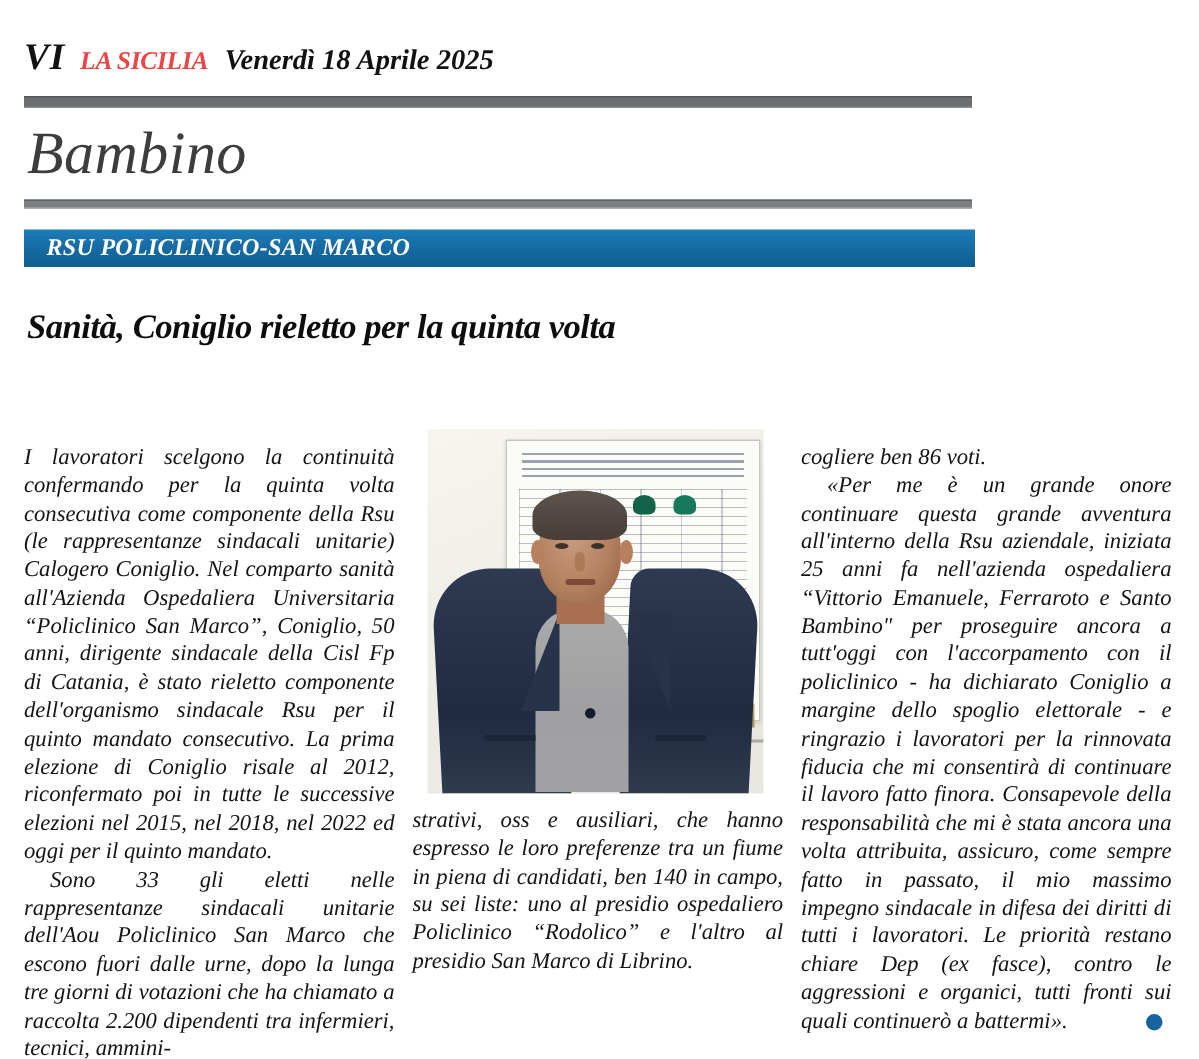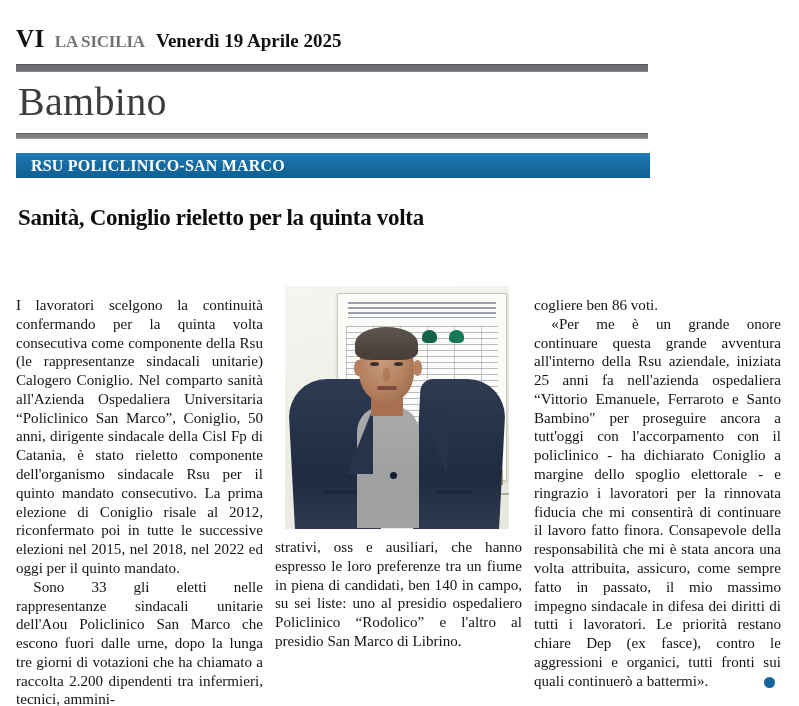--- a/index.html
+++ b/index.html
@@ -16,20 +16,21 @@
     color: #111111;
     position: relative;
   }
 
   .page {
     width: 660px;
     height: 706px;
     position: relative;
     background: #ffffff;
     box-sizing: border-box;
+    font-style: italic;
   }
 
   
   .masthead {
     display: flex;
     align-items: baseline;
     padding: 26px 0 0 16px;
     height: 30px;
   }
   .folio {
@@ -40,21 +41,21 @@
     color: #111;
     line-height: 1;
   }
   .paper-name {
     font-family: "Liberation Serif", "DejaVu Serif", serif;
     font-size: 17px;
     font-weight: 700;
     font-variant: small-caps;
     letter-spacing: -0.2px;
     margin-left: 10px;
-    color: #737373;
+    color: #ef4444;
     line-height: 1;
   }
   .issue-date {
     font-family: "Liberation Serif", "DejaVu Serif", serif;
     font-size: 19px;
     font-weight: 700;
     margin-left: 11px;
     color: #111;
     line-height: 1;
   }
@@ -295,21 +296,21 @@
   }
 </style>
 </head>
 <body>
 
 <div class="page">
 
   <div class="masthead">
     <span class="folio">VI</span>
     <span class="paper-name">LA SICILIA</span>
-    <span class="issue-date">Venerdì 19 Aprile 2025</span>
+    <span class="issue-date">Venerdì 18 Aprile 2025</span>
   </div>
 
   <div class="rule-thick"></div>
 
   <div class="section-name">Bambino</div>
 
   <div class="rule-mid"></div>
 
   <div class="kicker-bar">
     <span class="kicker-text">RSU POLICLINICO-SAN MARCO</span>

